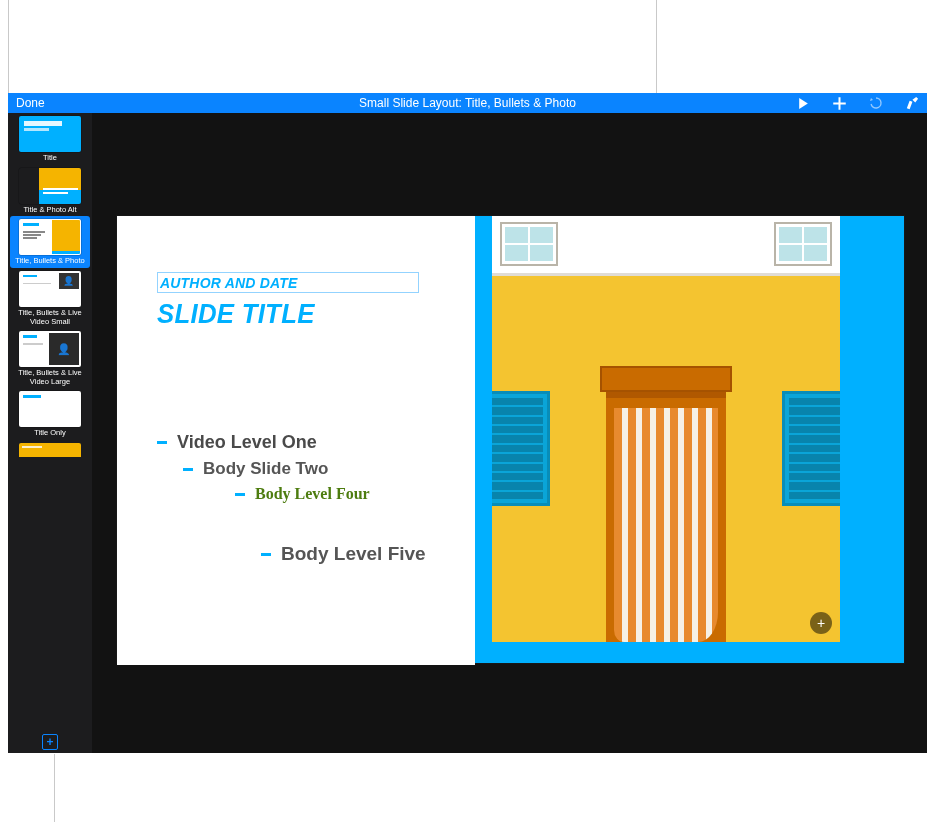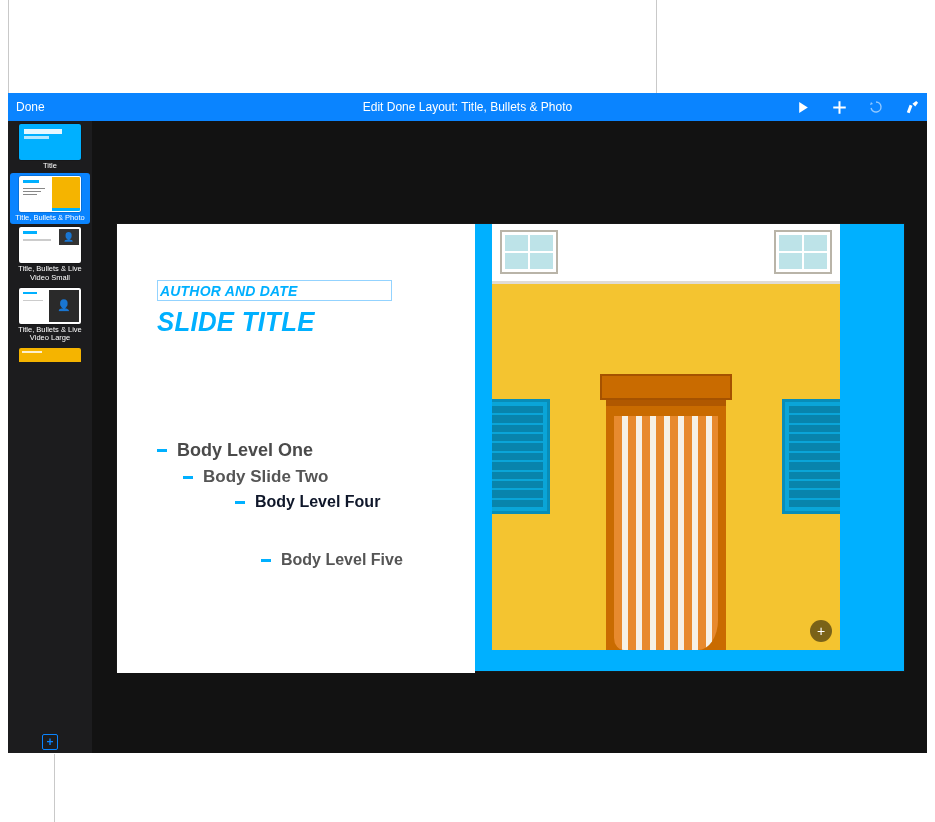--- a/index.html
+++ b/index.html
@@ -4,21 +4,21 @@
 <style>
   * { box-sizing: border-box; margin: 0; padding: 0; }
   html, body { width: 935px; height: 822px; background: #fff; font-family: -apple-system, "Helvetica Neue", Helvetica, Arial, sans-serif; overflow: hidden; }
   .outer { position: relative; width: 935px; height: 822px; background: #fff; }
   .callout { position: absolute; background: #c9c9c9; width: 1px; }
   .callout.c1 { left: 8px; top: 0; height: 93px; }
   .callout.c2 { left: 656px; top: 0; height: 223px; }
   .callout.c3 { left: 54px; top: 754px; height: 68px; }
   .app { position: absolute; left: 8px; top: 93px; width: 919px; height: 660px; background: #121212; display: flex; flex-direction: column; }
   
-  .toolbar { height: 28px; background: #0a84ff; display: flex; align-items: center; justify-content: space-between; color: #fff; font-size: 12px; padding: 8px 8px; }
+  .toolbar { height: 20px; background: #0a84ff; display: flex; align-items: center; justify-content: space-between; color: #fff; font-size: 12px; padding: 8px 8px; }
   .toolbar .center { position: absolute; left: 50%; transform: translateX(-50%); white-space: nowrap; }
   .toolbar .right { display: flex; align-items: center; gap: 20px; }
   .done { cursor: pointer; }
   .icon-btn { width: 16px; height: 16px; display: flex; align-items: center; justify-content: center; cursor: pointer; }
   .icon-btn svg { display: block; }
   .disabled { opacity: 0.55; }
   
   .body { flex: 1; display: flex; min-height: 0; }
   .sidebar { width: 84px; background: #1c1c1e; overflow: hidden; position: relative; display: flex; flex-direction: column; }
   .sidebar-scroll { flex: 1; overflow: hidden; }
@@ -64,31 +64,31 @@
   .t-section .s2 { position: absolute; left: 4px; top: 13px; width: 32px; height: 2px; background: rgba(255,255,255,0.7); }
   .t-titleonly { background: #fff; }
   .t-titleonly .to1 { position: absolute; left: 4px; top: 4px; width: 18px; height: 3px; background: #00b0ff; }
   .t-gold { height: 14px; background: #f5b400; border-radius: 2px 2px 0 0; width: 62px; margin: 3px auto 0 auto; position: relative; }
   .t-gold .g1 { position: absolute; left: 3px; top: 3px; width: 20px; height: 2px; background: rgba(255,255,255,0.8); }
   .add-layout { position: absolute; bottom: 3px; left: 50%; transform: translateX(-50%); width: 16px; height: 16px; border: 1px solid #0a84ff; border-radius: 2px; display: flex; align-items: center; justify-content: center; color: #0a84ff; font-size: 12px; font-weight: bold; background: #1c1c1e; cursor: pointer; }
   
   .canvas { flex: 1; background: #121212; position: relative; }
   .slide-outer { position: absolute; left: 24px; top: 102px; width: 789px; height: 449px; background: #00b0ff; border: 1px solid #171717; }
   .slide-inner { position: absolute; left: 0; top: 0; width: 358px; height: 449px; background: #fff; }
-  .meta-box { position: absolute; left: 40px; top: 56px; width: 235px; height: 21px; border: 1px solid #93d3ff; }
+  .meta-box { position: absolute; left: 40px; top: 56px; width: 262px; height: 21px; border: 1px solid #93d3ff; }
   .meta-text { color: #00b0ff; font-weight: 800; font-size: 14px; letter-spacing: 0.2px; padding: 2px 2px 0 2px; font-style: italic; }
   .title-text { position: absolute; left: 40px; top: 82px; color: #00b0ff; font-weight: 800; font-size: 28px; letter-spacing: 0.3px; font-style: italic; transform: scaleX(0.92); transform-origin: left; }
   .body-list { position: absolute; left: 40px; top: 216px; font-size: 17px; color: #555; }
   .body-list .row { display: flex; align-items: center; margin-bottom: 6px; }
   .bullet { width: 10px; height: 3px; background: #00b0ff; margin-right: 10px; flex-shrink: 0; }
   .lvl1 { font-size: 18px; color: #4a4a4a; font-weight: 600; margin-left: 0; }
   .lvl2 { margin-left: 26px; font-size: 17px; color: #555; font-weight: 600; }
   .lvl3 { margin-left: 52px; font-size: 16.5px; color: #555; font-weight: 600; }
-  .lvl4 { margin-left: 78px; font-size: 16px; color: #0f172a; font-weight: 600; }
-  .lvl5 { margin-left: 104px; font-size: 16px; color: #555; font-weight: 600; margin-top: 40px; }
+  .lvl4 { margin-left: 78px; font-size: 16px; color: #4d7c0f; font-weight: 600; font-family: Liberation Serif, serif; }
+  .lvl5 { margin-left: 104px; font-size: 19px; color: #555; font-weight: 600; margin-top: 40px; }
   
   .photo { position: absolute; left: 375px; top: 0; width: 348px; height: 426px; background: #f4c430; overflow: hidden; }
   .wall-top { position: absolute; left: 0; top: 0; right: 0; height: 60px; background: #fff; border-bottom: 3px solid #e0dcd5; display: flex; justify-content: space-between; }
   .win-top { width: 58px; height: 44px; background: #fff; border: 2px solid #b9b4a8; margin: 6px 8px 0 8px; display: grid; grid-template-columns: 1fr 1fr; grid-template-rows: 1fr 1fr; gap: 2px; padding: 3px; }
   .win-top div { background: #bde3e8; }
   .shutter { position: absolute; width: 78px; height: 115px; background: #0aa5d8; top: 175px; display: flex; flex-direction: column; padding: 4px; gap: 2px; border: 3px solid #088db8; }
   .shutter.left { left: -20px; }
   .shutter.right { right: -20px; }
   .slat { flex: 1; background: rgba(0,0,0,0.2); }
   .door-frame { position: absolute; left: 50%; transform: translateX(-50%); bottom: 0; width: 120px; height: 250px; background: #c96b00; border-top: 6px solid #b05800; }
@@ -101,21 +101,21 @@
 
 <div class="outer">
   <div class="callout c1"></div>
   <div class="callout c2"></div>
   <div class="callout c3"></div>
 
   <div class="app">
     <div class="toolbar">
       <div class="done">Done</div>
       <div class="center">
-        <span>Edit Done Layout: </span><span>Title, Bullets &amp; Photo</span>
+        <span>Small Slide Layout: </span><span>Title, Bullets &amp; Photo</span>
       </div>
       <div class="right">
         <div class="icon-btn">
           <svg width="13" height="13" viewBox="0 0 12 12">
               <path d="M2 1 L10 6 L2 11 Z" fill="#fff"></path>
             </svg>
         </div>
         <div class="icon-btn">
           <svg width="15" height="15" viewBox="0 0 12 12">
               <path d="M6 1v10M1 6h10" stroke="#fff" stroke-width="1.6"></path>
@@ -137,20 +137,30 @@
 
     <div class="body">
       <div class="sidebar">
         <div class="sidebar-scroll">
           <div class="thumb-item">
             <div class="thumb t-title">
                 <div class="bar"></div>
                 <div class="bar2"></div>
               </div>
             <div class="thumb-label">Title</div>
+          </div>
+          <div class="thumb-item">
+            <div class="thumb t-titlephotoalt">
+                <div class="right"></div>
+                <div class="rtxt">
+                  <div class="l"></div>
+                  <div class="l" style="width:70%"></div>
+                </div>
+              </div>
+            <div class="thumb-label">Title &amp; Photo Alt</div>
           </div>
           <div class="thumb-item selected">
             <div class="thumb t-tbp">
               <div class="l">
                   <div class="tt"></div>
                   <div class="ll"></div>
                   <div class="ll" style="width:18px"></div>
                   <div class="ll" style="width:14px"></div>
                 </div>
               <div class="r"></div>
@@ -166,38 +176,44 @@
             <div class="thumb-label">Title, Bullets &amp; Live Video Small</div>
           </div>
           <div class="thumb-item">
             <div class="thumb t-video-lg">
                 <div class="tt"></div>
                 <div class="ll"></div>
                 <div class="v">👤</div>
               </div>
             <div class="thumb-label">Title, Bullets &amp; Live Video Large</div>
           </div>
+          <div class="thumb-item">
+            <div class="thumb t-titleonly">
+                <div class="to1"></div>
+              </div>
+            <div class="thumb-label">Title Only</div>
+          </div>
           <div class="t-gold">
               <div class="g1"></div>
             </div>
         </div>
         <div class="add-layout">+</div>
       </div>
 
       <div class="canvas">
         <div class="slide-outer">
           <div class="slide-inner">
             <div class="meta-box">
               <div class="meta-text">AUTHOR AND DATE</div>
             </div>
             <div class="title-text">SLIDE TITLE</div>
             <div class="body-list">
               <div class="row lvl1">
                   <span class="bullet"></span>
-                  <span>Body Level One</span>
+                  <span>Video Level One</span>
                 </div>
               <div class="row lvl2">
                   <span class="bullet"></span>
                   <span>Body Slide Two</span>
                 </div>
               <div class="row lvl4">
                   <span class="bullet"></span>
                   <span>Body Level Four</span>
                 </div>
               <div class="row lvl5">

